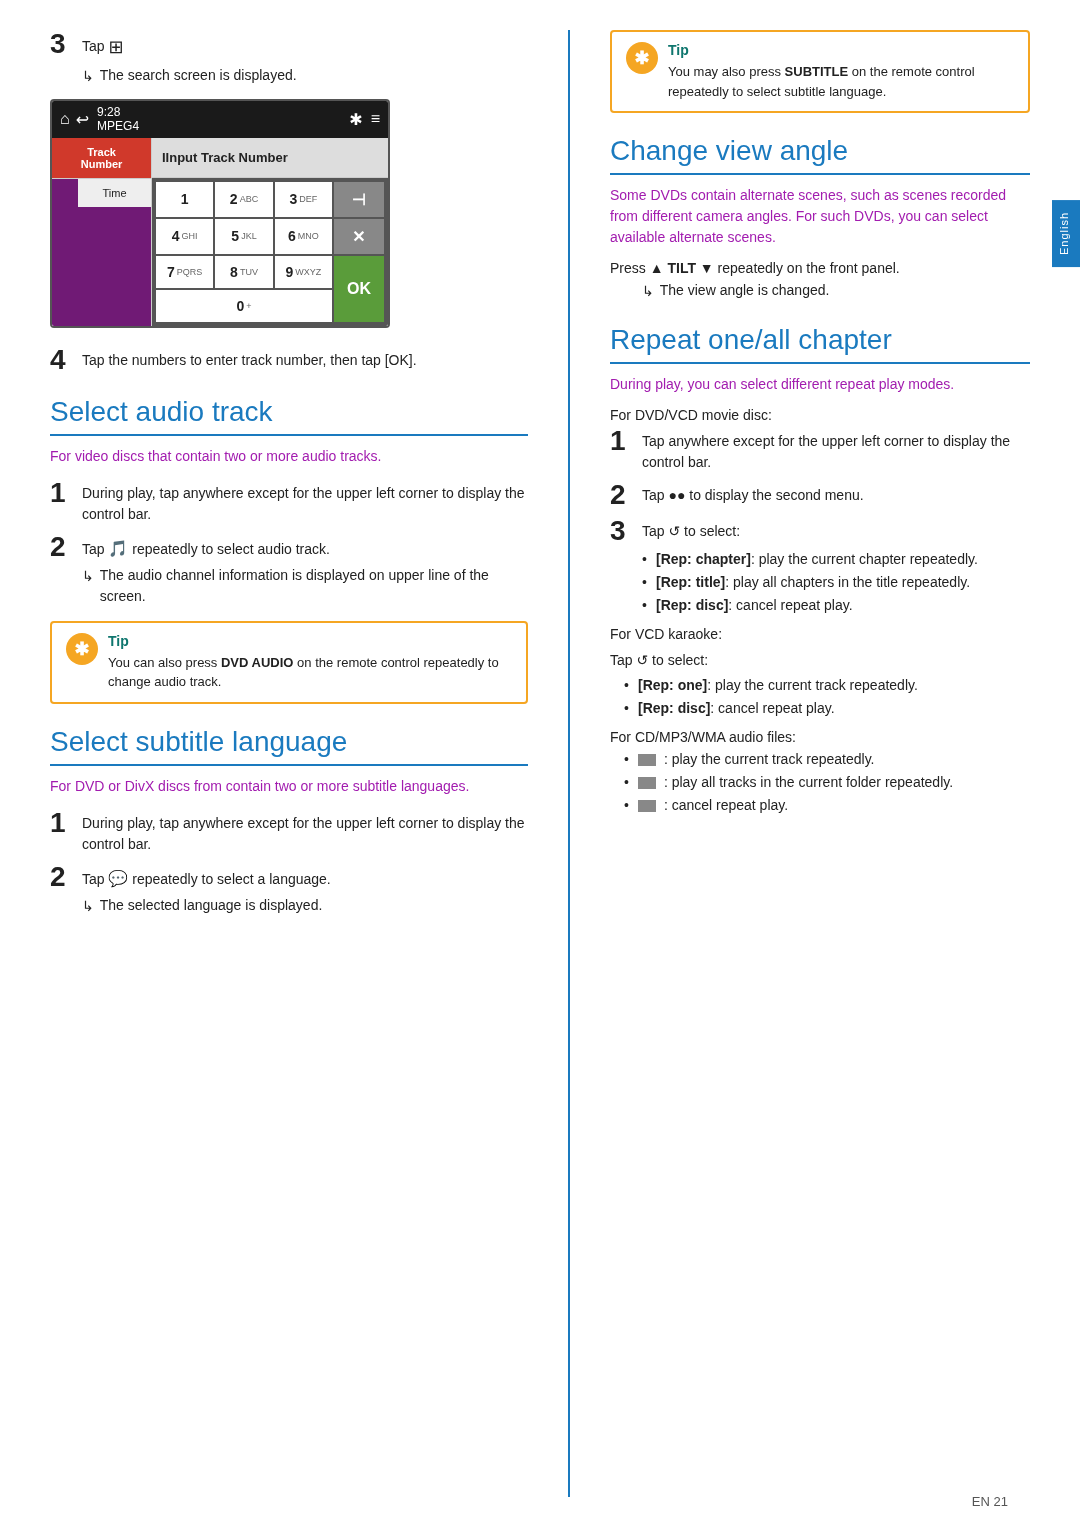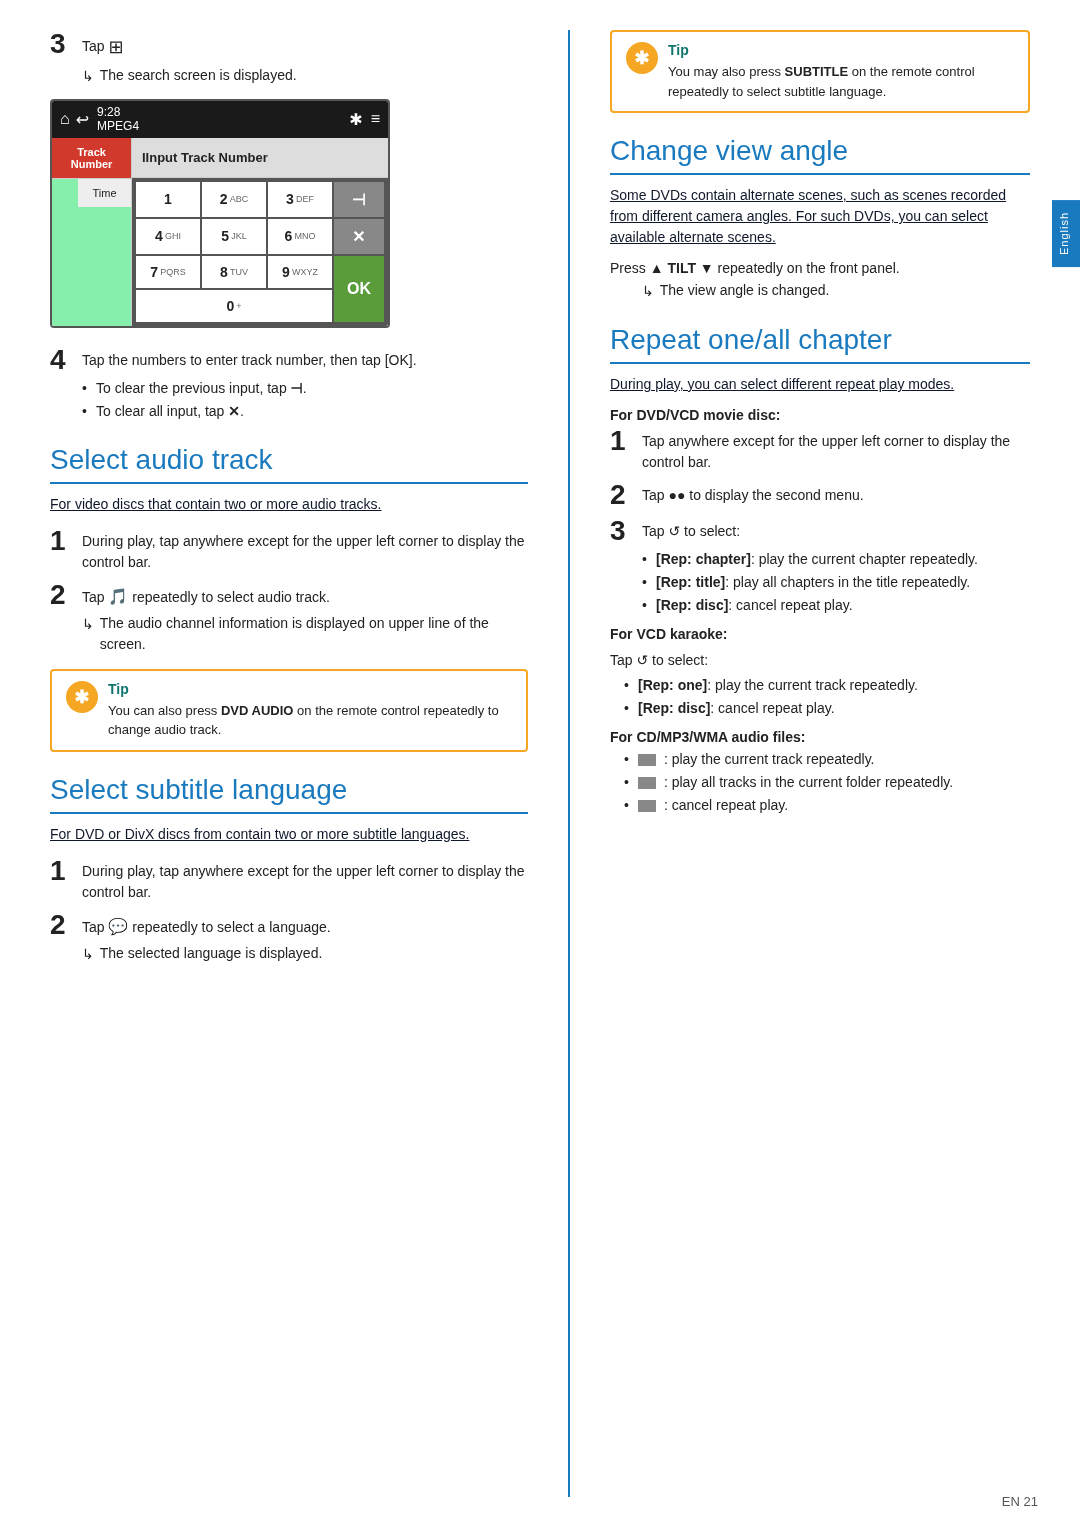--- a/index.html
+++ b/index.html
@@ -96,22 +96,22 @@
       gap: 8px;
       align-items: center;
     }
 
     .screen-body {
       display: flex;
       background: #fff;
     }
 
     .screen-left-panel {
-      width: 80px;
-      background: #86efac;
+      width: 100px;
+      background: #701a75;
       border-right: 1px solid #ccc;
     }
 
     .track-btn {
       background: #d0392b;
       color: #fff;
       font-size: 11px;
       font-weight: bold;
       text-align: center;
       padding: 8px 4px;
@@ -195,24 +195,23 @@
       color: #1a7abf;
       font-weight: normal;
       border-bottom: 2px solid #1a7abf;
       padding-bottom: 6px;
       margin-bottom: 10px;
       margin-top: 22px;
     }
 
     .section-desc {
       font-size: 14px;
-      color: #0f172a;
+      color: #a21caf;
       margin-bottom: 12px;
       line-height: 1.5;
-      text-decoration: underline;
     }
 
     
     .step-container {
       margin-bottom: 8px;
     }
 
     .step-header {
       display: flex;
       align-items: flex-start;
@@ -317,31 +316,31 @@
       color: #0f766e;
       margin-bottom: 4px;
     }
 
     b, strong {
       font-weight: bold;
     }
 
     .sub-heading {
       font-size: 14px;
-      font-weight: bold;
+      font-weight: normal;
       color: #222;
       margin-top: 10px;
       margin-bottom: 4px;
     }
 
     
     .page-footer {
       position: absolute;
       bottom: 18px;
-      right: 42px;
+      right: 72px;
       font-size: 13px;
       color: #555;
     }
 
     
     .tip-box-right {
       border: 2px solid #f5a623;
       border-radius: 4px;
       padding: 10px 14px;
       margin-bottom: 18px;
@@ -422,24 +421,20 @@
             </div>
           </div>
         </div>
       </div>
 
       <div class="step-container">
         <div class="step-header">
           <span class="big-step-num">4</span>
           <span class="step-text">Tap the numbers to enter track number, then tap [OK].</span>
         </div>
-        <ul class="bullet-list">
-          <li>To clear the previous input, tap <strong>⊣</strong>.</li>
-          <li>To clear all input, tap <strong>✕</strong>.</li>
-        </ul>
       </div>
 
       <h2 class="section-heading">Select audio track</h2>
       <p class="section-desc">For video discs that contain two or more audio tracks.</p>
 
       <div class="step-container">
         <div class="step-header">
           <span class="big-step-num">1</span>
           <span class="step-text">During play, tap anywhere except for the upper left corner to display the control bar.</span>
         </div>

